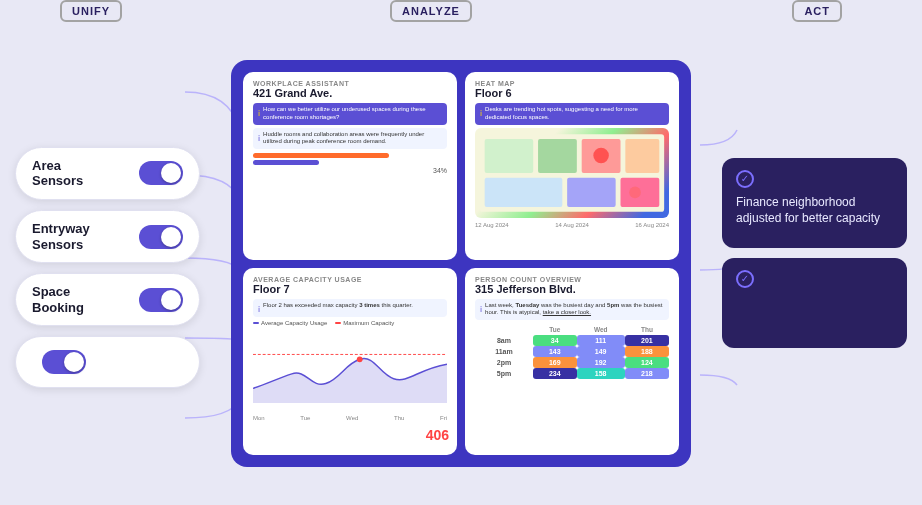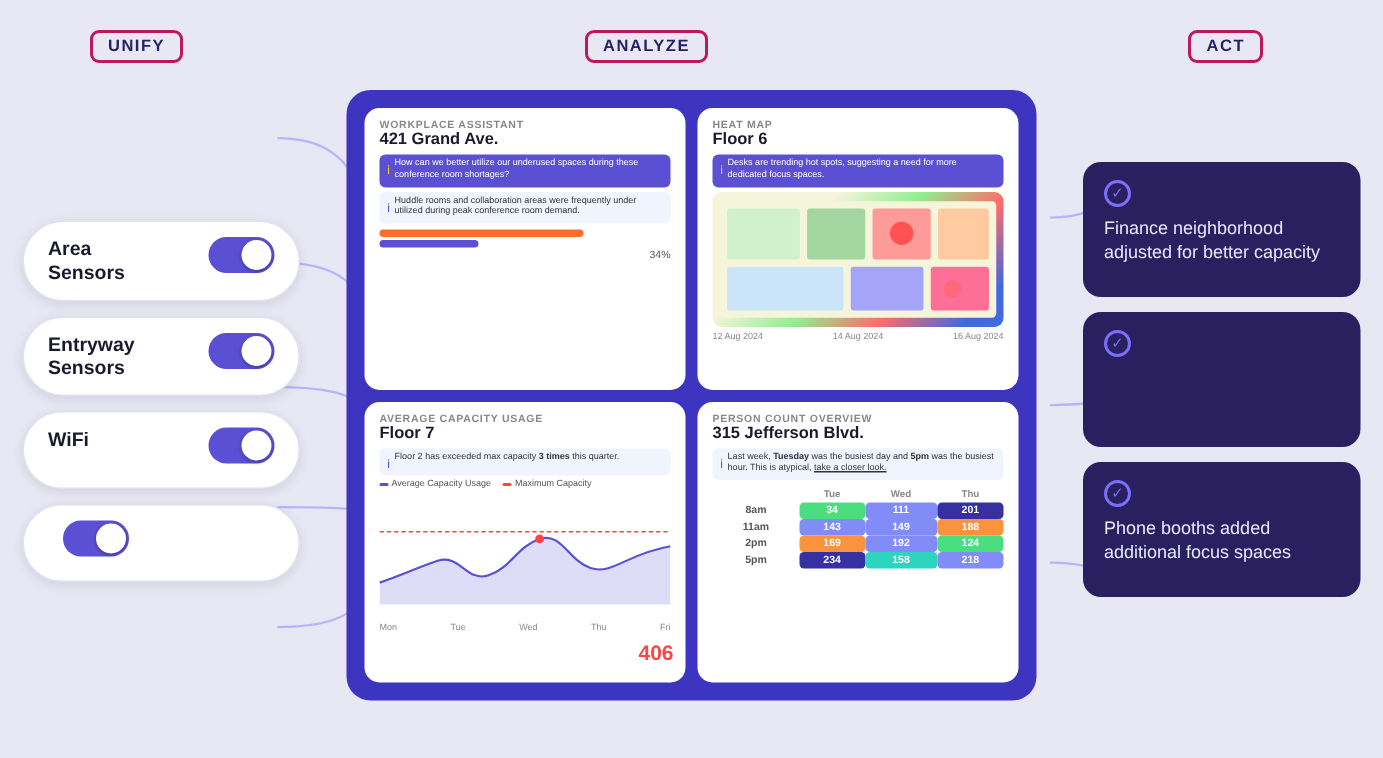--- a/index.html
+++ b/index.html
@@ -22,26 +22,26 @@
       display: flex;
       align-items: center;
       justify-content: space-between;
       padding: 10px 15px;
       background: #e8e8f5;
     }
 
     
     .section-label {
       position: absolute;
-      top: 20px;
+      top: 0;
       font-size: 11px;
       font-weight: 700;
       letter-spacing: 1px;
       color: #2a2060;
-      border: 2px solid #be185d;
+      border: 2px solid #a3a3a3;
       border-radius: 6px;
       padding: 3px 10px;
     }
     .label-unify { left: 60px; }
     .label-analyze { left: 390px; }
     .label-act { right: 80px; }
 
     
     .left-column {
       display: flex;
@@ -50,20 +50,21 @@
       margin-top: 30px;
       z-index: 2;
       width: 185px;
     }
 
     .toggle-pill {
       background: white;
       border-radius: 30px;
       padding: 10px 16px;
       display: flex;
+      align-items: center;
       justify-content: space-between;
       box-shadow: 0 2px 8px rgba(0,0,0,0.1);
       border: 1px solid #e0e0f0;
       min-height: 52px;
     }
 
     .toggle-label {
       font-size: 13px;
       font-weight: 600;
       color: #1a1a2e;
@@ -354,21 +355,21 @@
         <div class="toggle-knob"></div>
       </div>
     </div>
     <div class="toggle-pill">
       <span class="toggle-label">Entryway<br>Sensors</span>
       <div class="toggle-switch">
         <div class="toggle-knob"></div>
       </div>
     </div>
     <div class="toggle-pill">
-      <span class="toggle-label">WiFi</span>
+      <span class="toggle-label">Space<br>Booking</span>
       <div class="toggle-switch">
         <div class="toggle-knob"></div>
       </div>
     </div>
     <div class="toggle-pill">
       <div class="toggle-switch">
         <div class="toggle-knob"></div>
       </div>
     </div>
   </div>
@@ -508,19 +509,15 @@
   </div>
 
   <div class="right-column">
     <div class="action-card">
       <div class="check-icon"></div>
       <p>Finance neighborhood adjusted for better capacity</p>
     </div>
     <div class="action-card">
       <div class="check-icon"></div>
     </div>
-    <div class="action-card">
-      <div class="check-icon"></div>
-      <p>Phone booths added additional focus spaces</p>
-    </div>
   </div>
 
 </div>
 
 </body></html>

